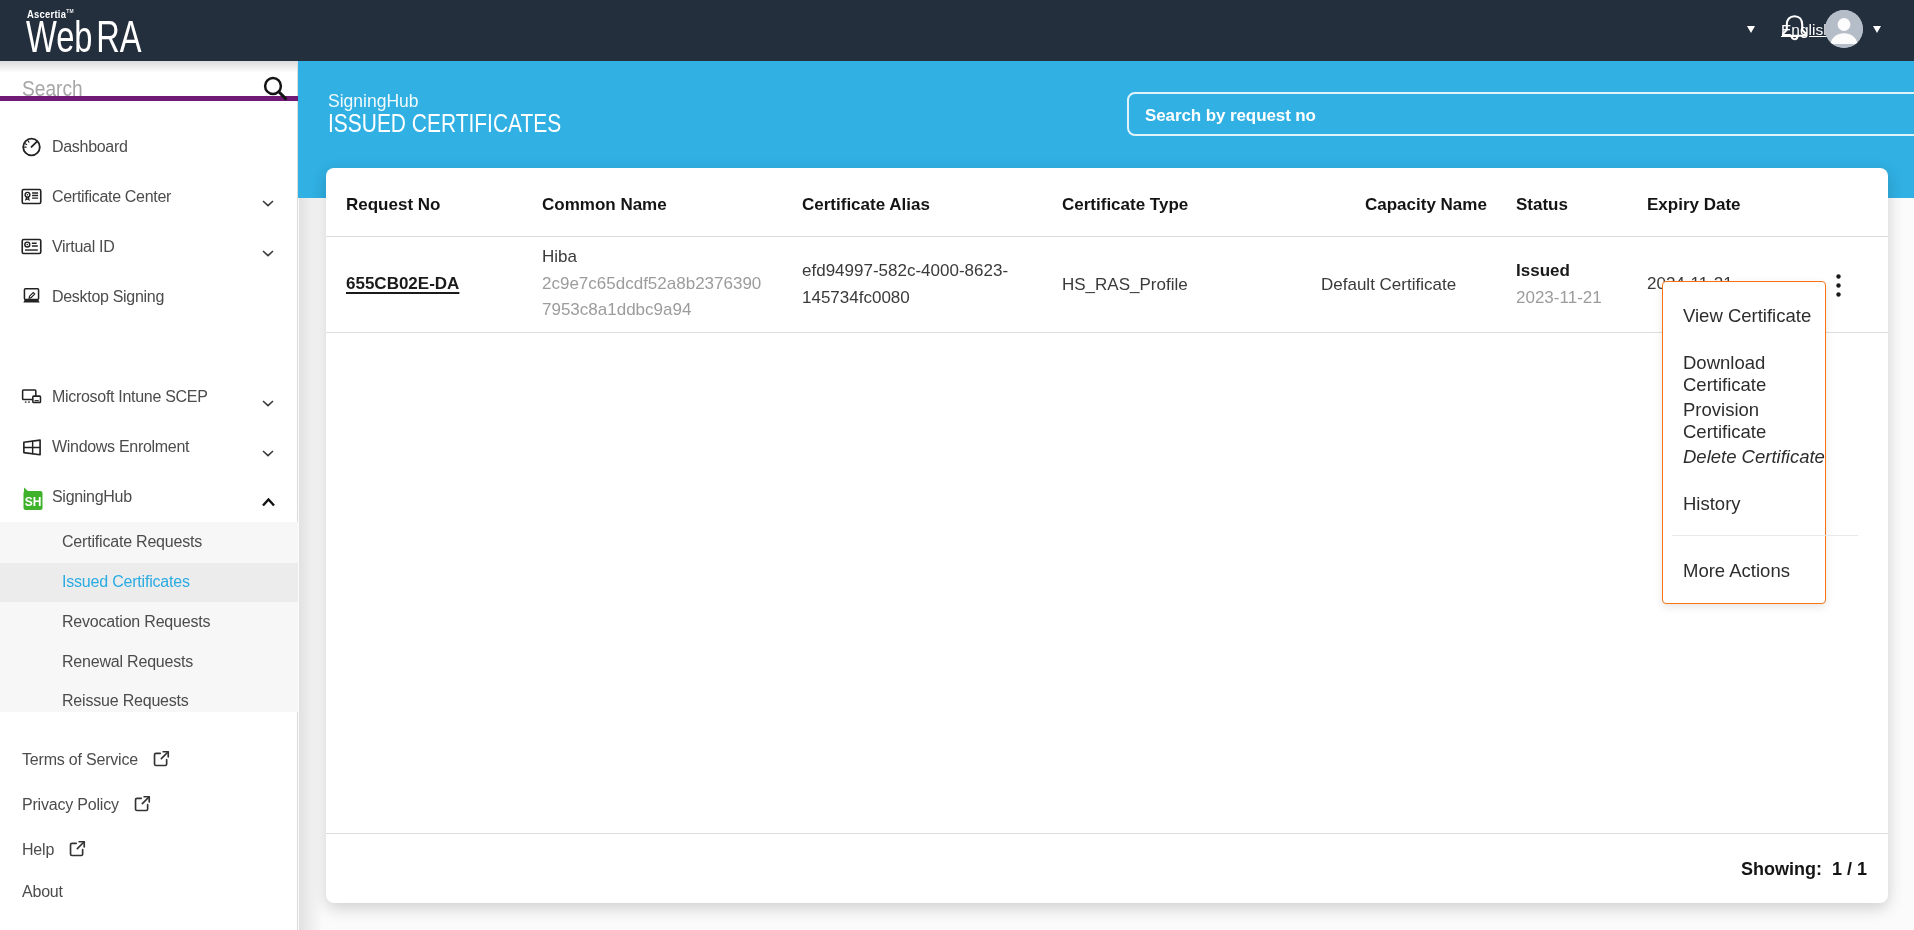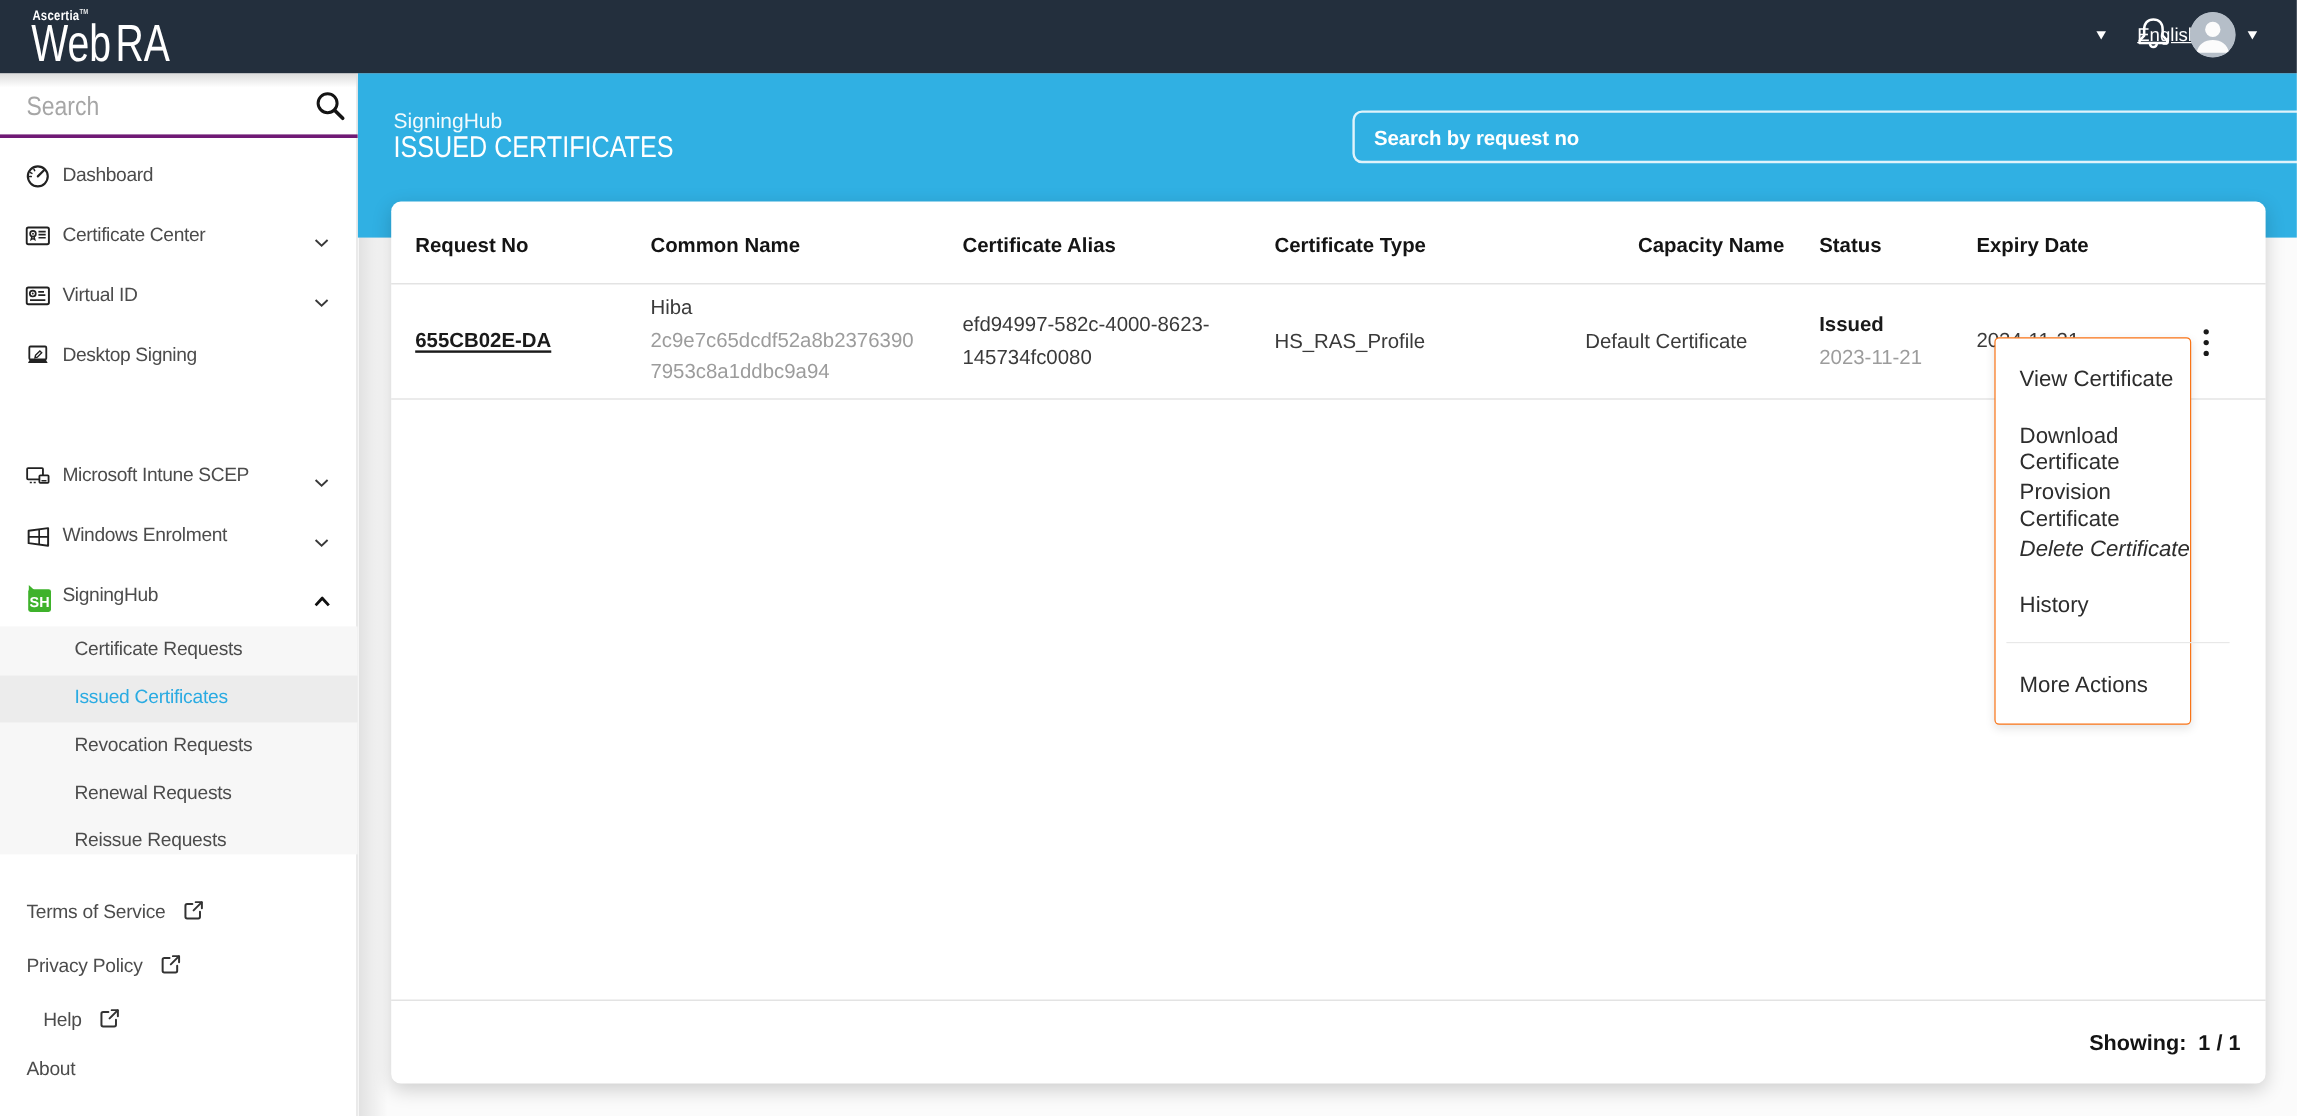--- a/index.html
+++ b/index.html
@@ -18,21 +18,21 @@
   #bell { position:absolute; left:1781px; top:14px; }
   #avatar { position:absolute; left:1825px; top:10px; width:38px; height:38px; border-radius:50%; overflow:hidden; background:#b5bec8; }
   #avcaret { position:absolute; left:1873px; top:26px; width:0; height:0;
      border-left:4.5px solid transparent; border-right:4.5px solid transparent; border-top:7px solid #fff; }
 
   
   #sidebar { position:absolute; left:0; top:61px; width:298px; height:869px; background:#fff;
      border-right:1px solid #dcdcdc; z-index:20; }
   #sidebar .topshadow { position:absolute; left:0; top:0; width:100%; height:12px;
      background:linear-gradient(to bottom, rgba(0,0,0,.14), rgba(0,0,0,0)); }
-  #searchrow { position:absolute; left:0; top:0; width:298px; height:54px; border-bottom:3px solid #701a75;padding-left:22px; }
+  #searchrow { position:absolute; left:0; top:0; width:298px; height:40px; border-bottom:5px solid #701a75;padding-left:22px; }
   #searchrow .ph { position:absolute; left:22px; top:15px; font-size:22px; color:#a6a6a6; display:inline-block; transform-origin:left top; transform:scaleX(.87); }
   #searchrow svg { position:absolute; left:263px; top:15px; }
   .nav-item { position:absolute; left:0; width:298px; height:50px; }
   .nav-item .ic { position:absolute; left:21px; top:50%; margin-top:-11px; }
   .nav-item .tx { position:absolute; left:52px; top:50%; margin-top:-10px; font-size:16px; color:#4c4c4c; line-height:20px; letter-spacing:-.3px; }
   .nav-item .ch { position:absolute; left:262px; top:50%; margin-top:-4px; }
 
   #submenu { position:absolute; left:0; top:461px; width:298px; height:190px; background:#f7f7f7; }
   .sub-item { position:absolute; left:0; width:298px; font-size:16px; color:#4c4c4c; letter-spacing:-.2px; }
   #subactive { position:absolute; left:0; top:41px; width:298px; height:39px; background:#ececec; }
@@ -244,21 +244,21 @@
         <path d="M20.2 3.8 L11.8 12.2"></path>
     </svg>
   </div>
   <div class="foot-link" style="top:733px;">Privacy Policy
     <svg width="19" height="19" viewBox="0 0 24 24" fill="none" stroke="#333" stroke-width="2.1" stroke-linecap="round" stroke-linejoin="round">
       <path d="M18.5 13.5 V19 a1.8 1.8 0 0 1 -1.8 1.8 H5 A1.8 1.8 0 0 1 3.2 19 V7.3 A1.8 1.8 0 0 1 5 5.5 h5.5"></path>
       <path d="M14 3.5 h6.5 V10"></path>
         <path d="M20.2 3.8 L11.8 12.2"></path>
     </svg>
   </div>
-  <div class="foot-link" style="top:778px;margin-left:14px;">Help
+  <div class="foot-link" style="top:778px;">Help
     <svg width="19" height="19" viewBox="0 0 24 24" fill="none" stroke="#333" stroke-width="2.1" stroke-linecap="round" stroke-linejoin="round">
       <path d="M18.5 13.5 V19 a1.8 1.8 0 0 1 -1.8 1.8 H5 A1.8 1.8 0 0 1 3.2 19 V7.3 A1.8 1.8 0 0 1 5 5.5 h5.5"></path>
       <path d="M14 3.5 h6.5 V10"></path>
         <path d="M20.2 3.8 L11.8 12.2"></path>
     </svg>
   </div>
   <div class="foot-link" style="top:822px;">About</div>
 
   <div class="topshadow"></div>
 </div>

